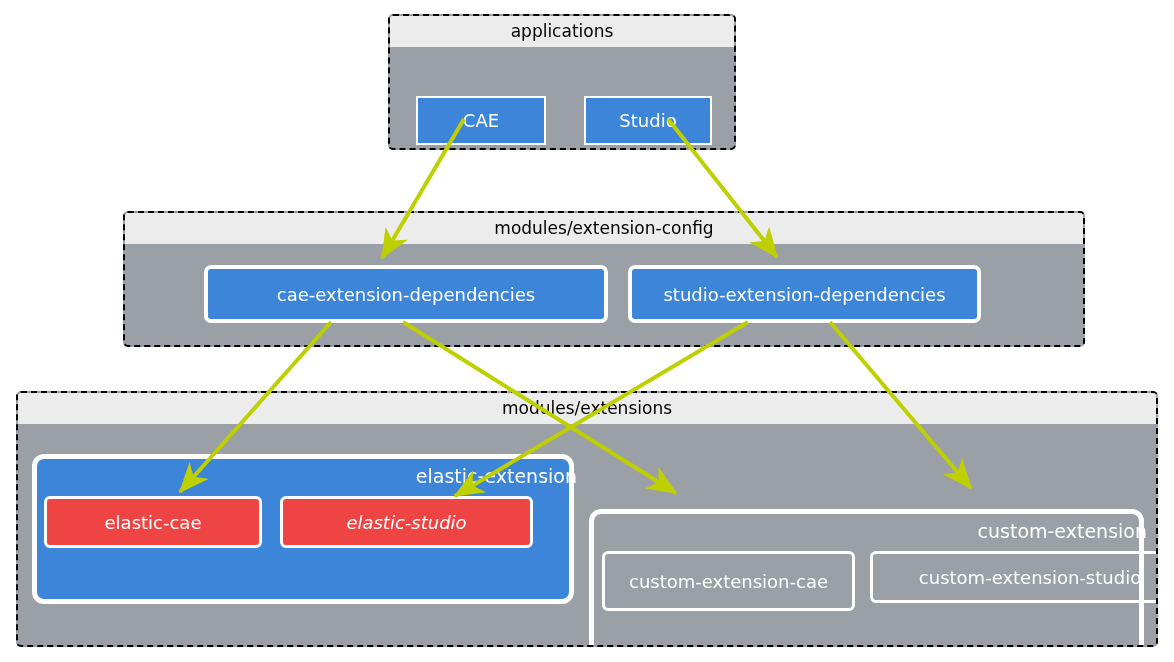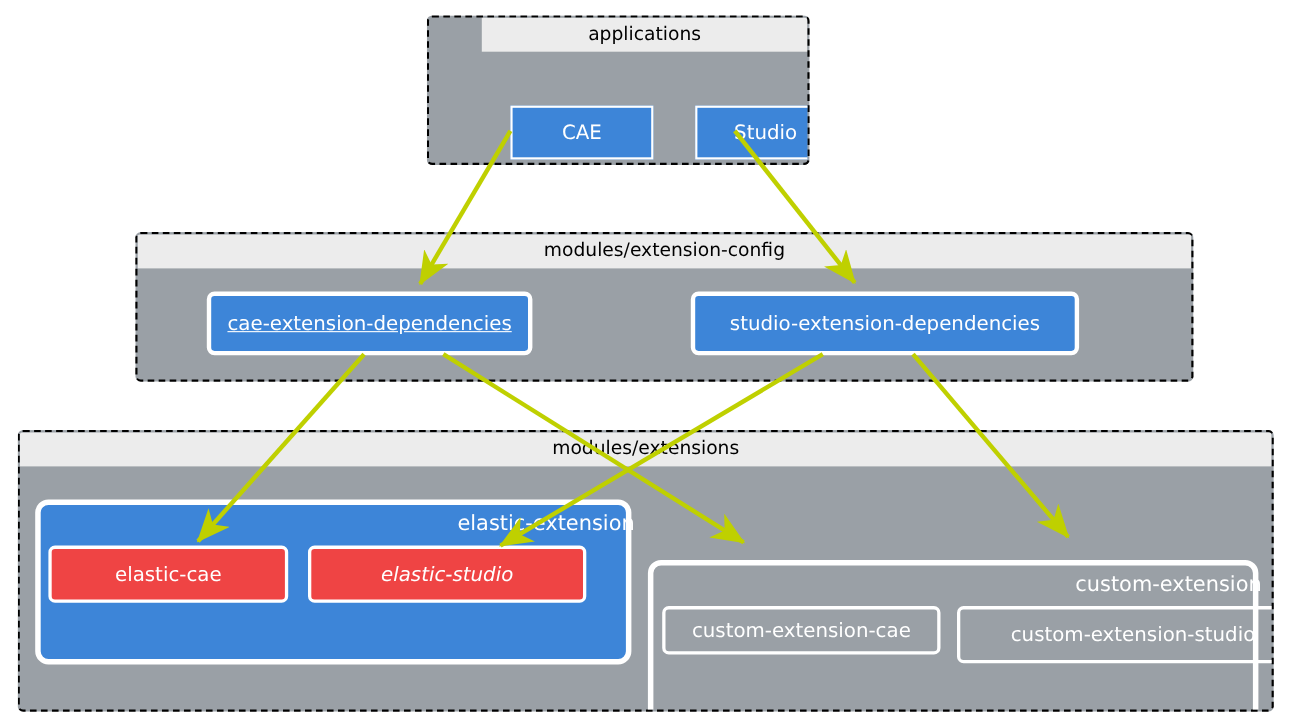--- a/index.html
+++ b/index.html
@@ -100,36 +100,36 @@
     width: 1174px;
     height: 662px;
     pointer-events: none;
   }
 </style>
 </head>
 <body>
 
 <div id="diagram">
 
-  <div class="panel" style="left:388px; top:14px; width:348px; height:136px;padding-left:48px;">
+  <div class="panel" style="left:388px; top:14px; width:348px; height:136px;">
     <div class="panel-title">applications</div>
     <div class="panel-body">
       <div class="node sharp" style="left:26px; top:33px; width:130px; height:49px;">
         <span>CAE</span>
       </div>
       <div class="node sharp" style="left:194px; top:33px; width:128px; height:49px;">
         <span>Studio</span>
       </div>
     </div>
   </div>
 
   <div class="panel" style="left:123px; top:211px; width:962px; height:136px;">
     <div class="panel-title">modules/extension-config</div>
     <div class="panel-body">
-      <div class="node round" style="left:63px; top:21px; width:296px; height:58px;text-decoration:underline;">
+      <div class="node round" style="left:79px; top:21px; width:404px; height:58px;">
         <span>cae-extension-dependencies</span>
       </div>
       <div class="node round" style="left:503px; top:21px; width:353px; height:58px;">
         <span>studio-extension-dependencies</span>
       </div>
     </div>
   </div>
 
   <div class="panel" style="left:16px; top:391px; width:1142px; height:256px;">
     <div class="panel-title">modules/extensions</div>
@@ -140,21 +140,21 @@
         <div class="node inner" style="left:7px; top:37px; width:218px; height:52px;">
           <span>elastic-cae</span>
         </div>
         <div class="node inner" style="left:243px; top:37px; width:253px; height:52px;font-style:italic;">
           <span>elastic-studio</span>
         </div>
       </div>
 
       <div class="group hollow" style="left:571px; top:42px; width:555px; height:150px;margin-top:43px;">
         <div class="group-label">custom-extension</div>
-        <div class="node ghost" style="left:8px; top:37px; width:253px; height:44px;">
+        <div class="node ghost" style="left:8px; top:37px; width:253px; height:60px;">
           <span>custom-extension-cae</span>
         </div>
         <div class="node ghost" style="left:276px; top:37px; width:320px; height:52px;">
           <span>custom-extension-studio</span>
         </div>
       </div>
 
     </div>
   </div>
 

